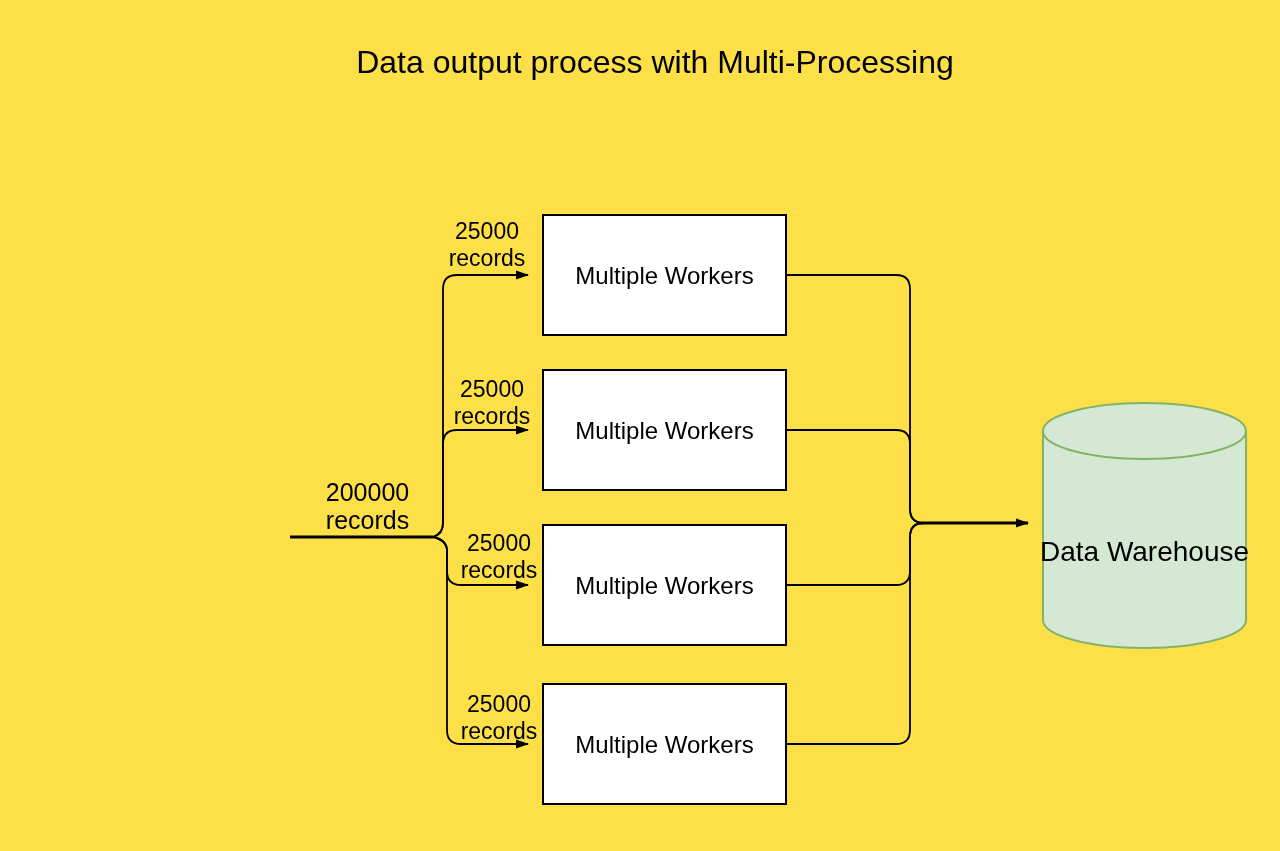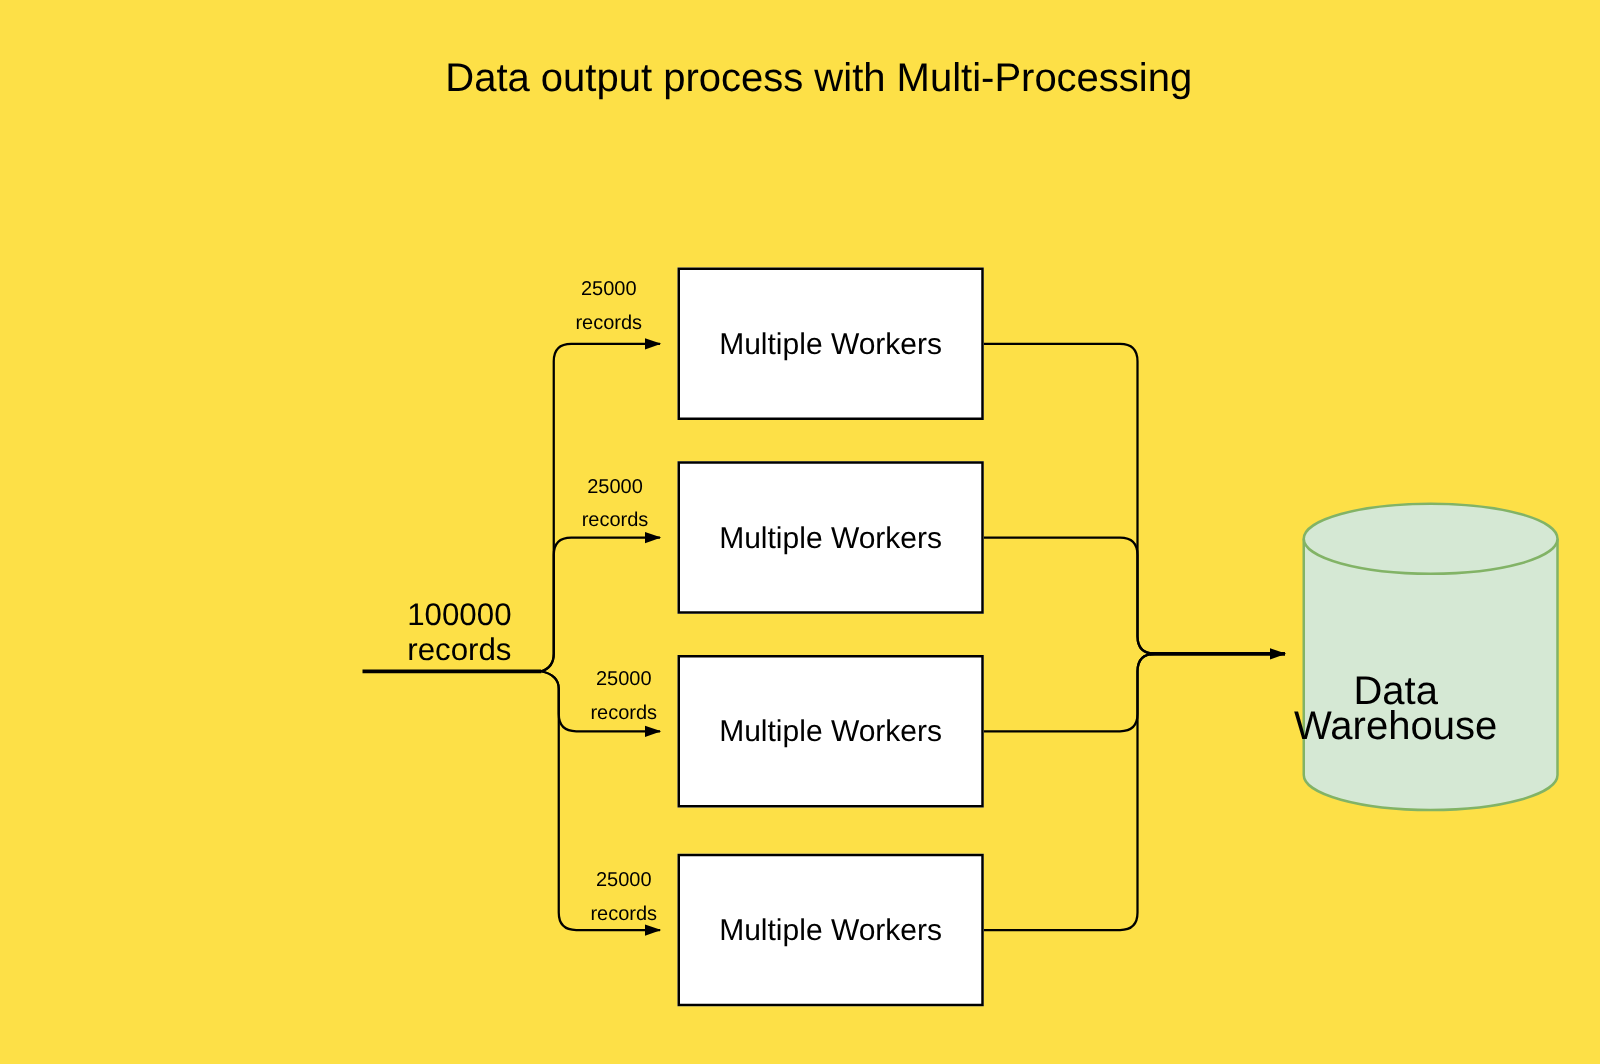--- a/index.html
+++ b/index.html
@@ -66,33 +66,33 @@
     background: transparent;
   }
   .main-edge-label {
     left: 305px; top: 478px;
     width: 125px;
     font-size: 25px;
     line-height: 28px;
   }
   .branch-label {
     width: 120px;
-    font-size: 16px;
+    font-size: 23px;
     line-height: 27px;
   }
   .branch-label-1 { left: 427px; top: 218px; }
   .branch-label-2 { left: 432px; top: 376px; }
   .branch-label-3 { left: 439px; top: 530px; }
   .branch-label-4 { left: 439px; top: 691px; }
   .warehouse-label {
     position: absolute;
-    left: 1006px; top: 538px;
+    left: 1034px; top: 538px;
     width: 221px;
     text-align: center;
-    font-size: 32px;
+    font-size: 28px;
     line-height: 28px;
   }
 </style>
 </head>
 <body>
 
 <div class="canvas">
 
   <svg class="connector-layer" width="1280" height="851" viewBox="0 0 1280 851" xmlns="http://www.w3.org/2000/svg">
     <defs>
@@ -121,21 +121,21 @@
       <path d="M 787 744 L 896 744 Q 910 744 910 730 L 910 537 Q 910 523 924 523" stroke-width="1.8"></path>
 
       <path marker-end="url(#arrowhead)" d="M 920 523 L 1028 523" stroke-width="3"></path>
     </g>
   </svg>
 
   <div class="diagram-title">Data output process with Multi-Processing</div>
 
 
   <div class="edge-label main-edge-label">
-    <div>100000</div>
+    <div>200000</div>
     <div>records</div>
   </div>
 
   <div class="edge-label branch-label branch-label-1">
     <div>25000</div>
     <div>records</div>
   </div>
   <div class="edge-label branch-label branch-label-2">
     <div>25000</div>
     <div>records</div>

